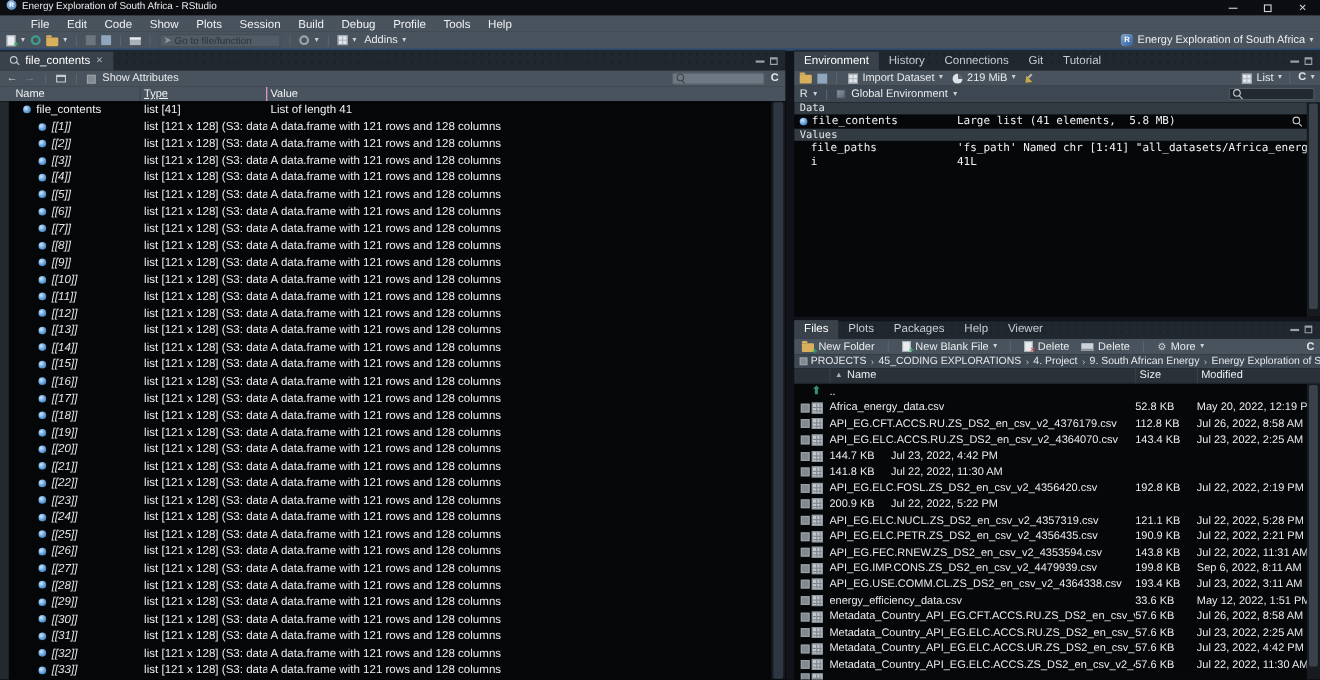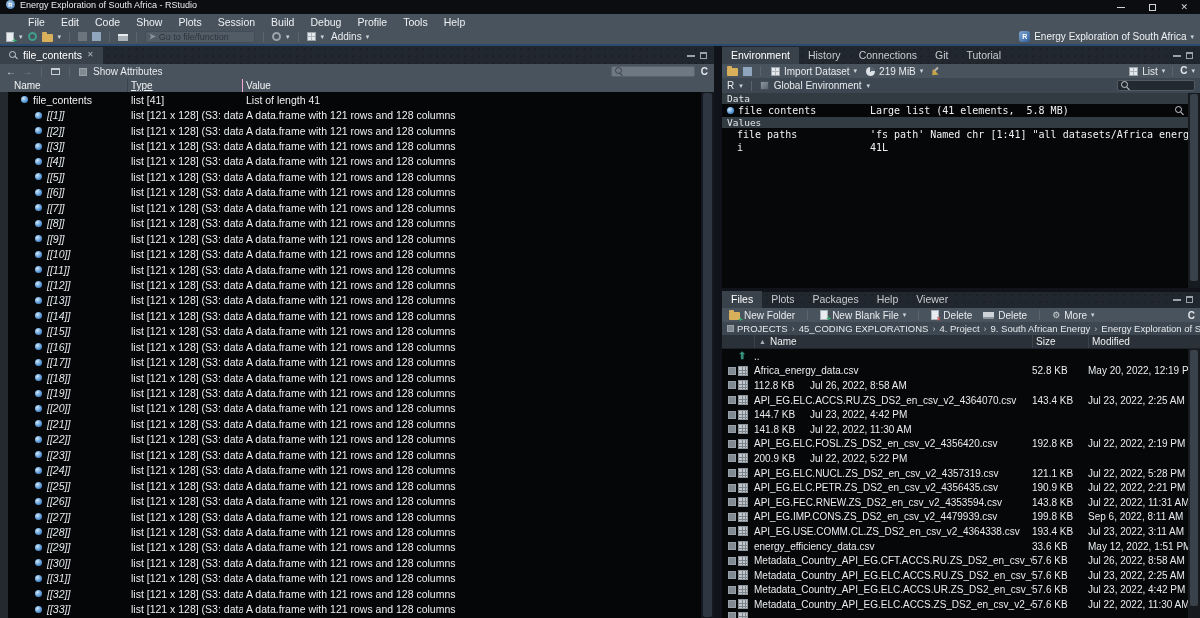--- a/index.html
+++ b/index.html
@@ -675,20 +675,21 @@
               <div class="fr-size">52.8 KB</div>
               <div class="fr-mod">May 20, 2022, 12:19 PM</div>
             </div>
             <div class="frow">
               <div class="fr-check">
                 <span class="checkbox"></span>
               </div>
               <div class="fr-icon">
                 <span class="fileicon"></span>
               </div>
+              <div class="fr-name">API_EG.CFT.ACCS.RU.ZS_DS2_en_csv_v2_4376179.csv</div>
               <div class="fr-size">112.8 KB</div>
               <div class="fr-mod">Jul 26, 2022, 8:58 AM</div>
             </div>
             <div class="frow">
               <div class="fr-check">
                 <span class="checkbox"></span>
               </div>
               <div class="fr-icon">
                 <span class="fileicon"></span>
               </div>

